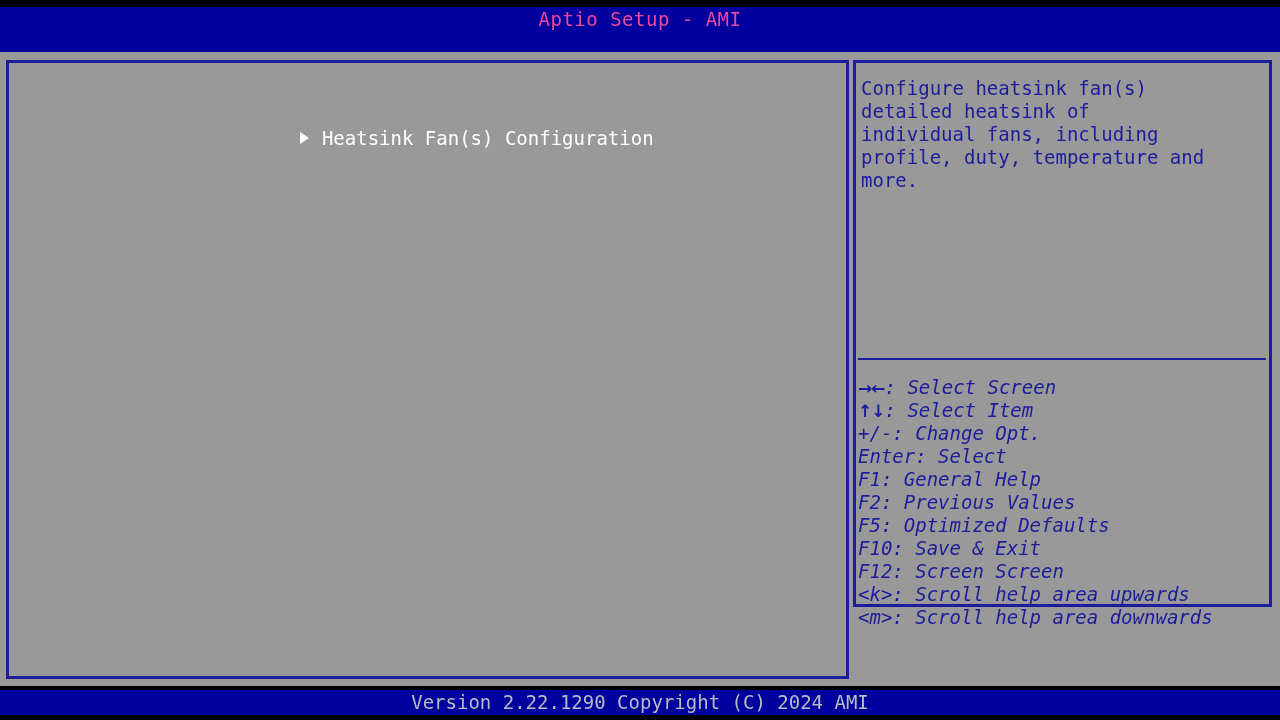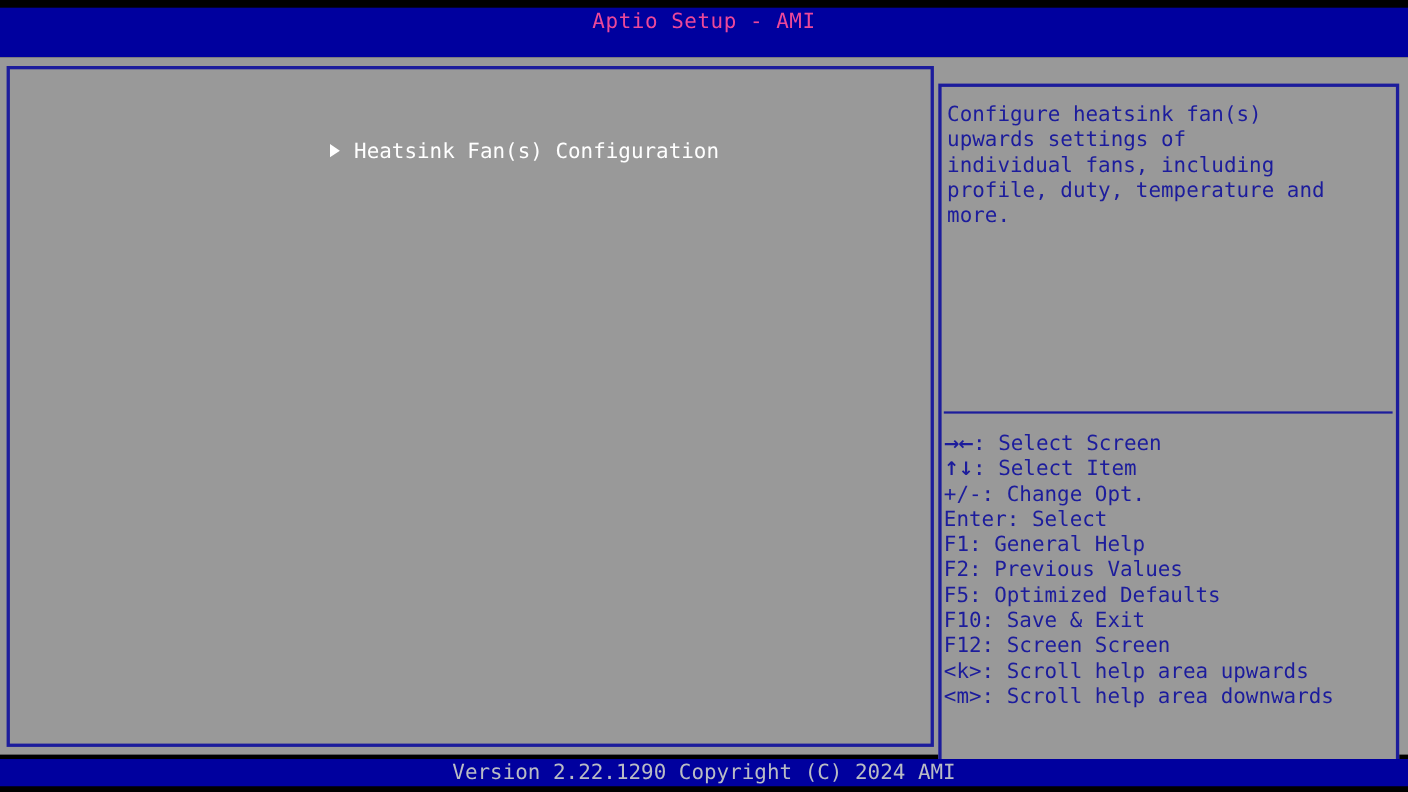--- a/index.html
+++ b/index.html
@@ -82,23 +82,23 @@
     background: #999999;
   }
   #left-panel {
     left: 6px;
     top: 60px;
     width: 843px;
     height: 619px;
   }
   #right-panel {
     left: 853px;
-    top: 76px;
+    top: 60px;
     width: 419px;
-    height: 619px;
+    height: 547px;
     border-left: 3px solid #1c1c9c;
   }
 
   
   .menu-list {
     position: absolute;
     left: 0; top: 36px;
     width: 100%;
     text-align: center;
   }
@@ -151,20 +151,21 @@
     background: #1c1c9c;
   }
 
   .key-legend {
     position: absolute;
     left: 2px;
     top: 313px;
     width: 412px;
     color: #1c1c9c;
     font-size: 19px;
+    font-style: italic;
   }
   .key-line {
     height: 23px;
     line-height: 23px;
     white-space: pre;
   }
   .key-line .glyph {
     font-family: "DejaVu Sans", sans-serif;
     font-size: 17px;
     font-weight: bold;
@@ -214,21 +215,21 @@
       <div class="menu-item">
         <span class="tri"></span><span class="menu-label">Heatsink Fan(s) Configuration</span>
       </div>
     </div>
   </div>
 
   <div class="panel" id="right-panel">
 
     <div class="help-text">
       <div class="help-line">Configure heatsink fan(s)</div>
-      <div class="help-line">upwards settings of</div>
+      <div class="help-line">detailed heatsink of</div>
       <div class="help-line">individual fans, including</div>
       <div class="help-line">profile, duty, temperature and</div>
       <div class="help-line">more.</div>
     </div>
 
     <div class="help-divider"></div>
 
     <div class="key-legend">
       <div class="key-line"><span class="glyph">→←</span><span></span><span>: </span><span>Select Screen</span></div>
       <div class="key-line"><span class="glyph">↑↓</span><span></span><span>: </span><span>Select Item</span></div>

